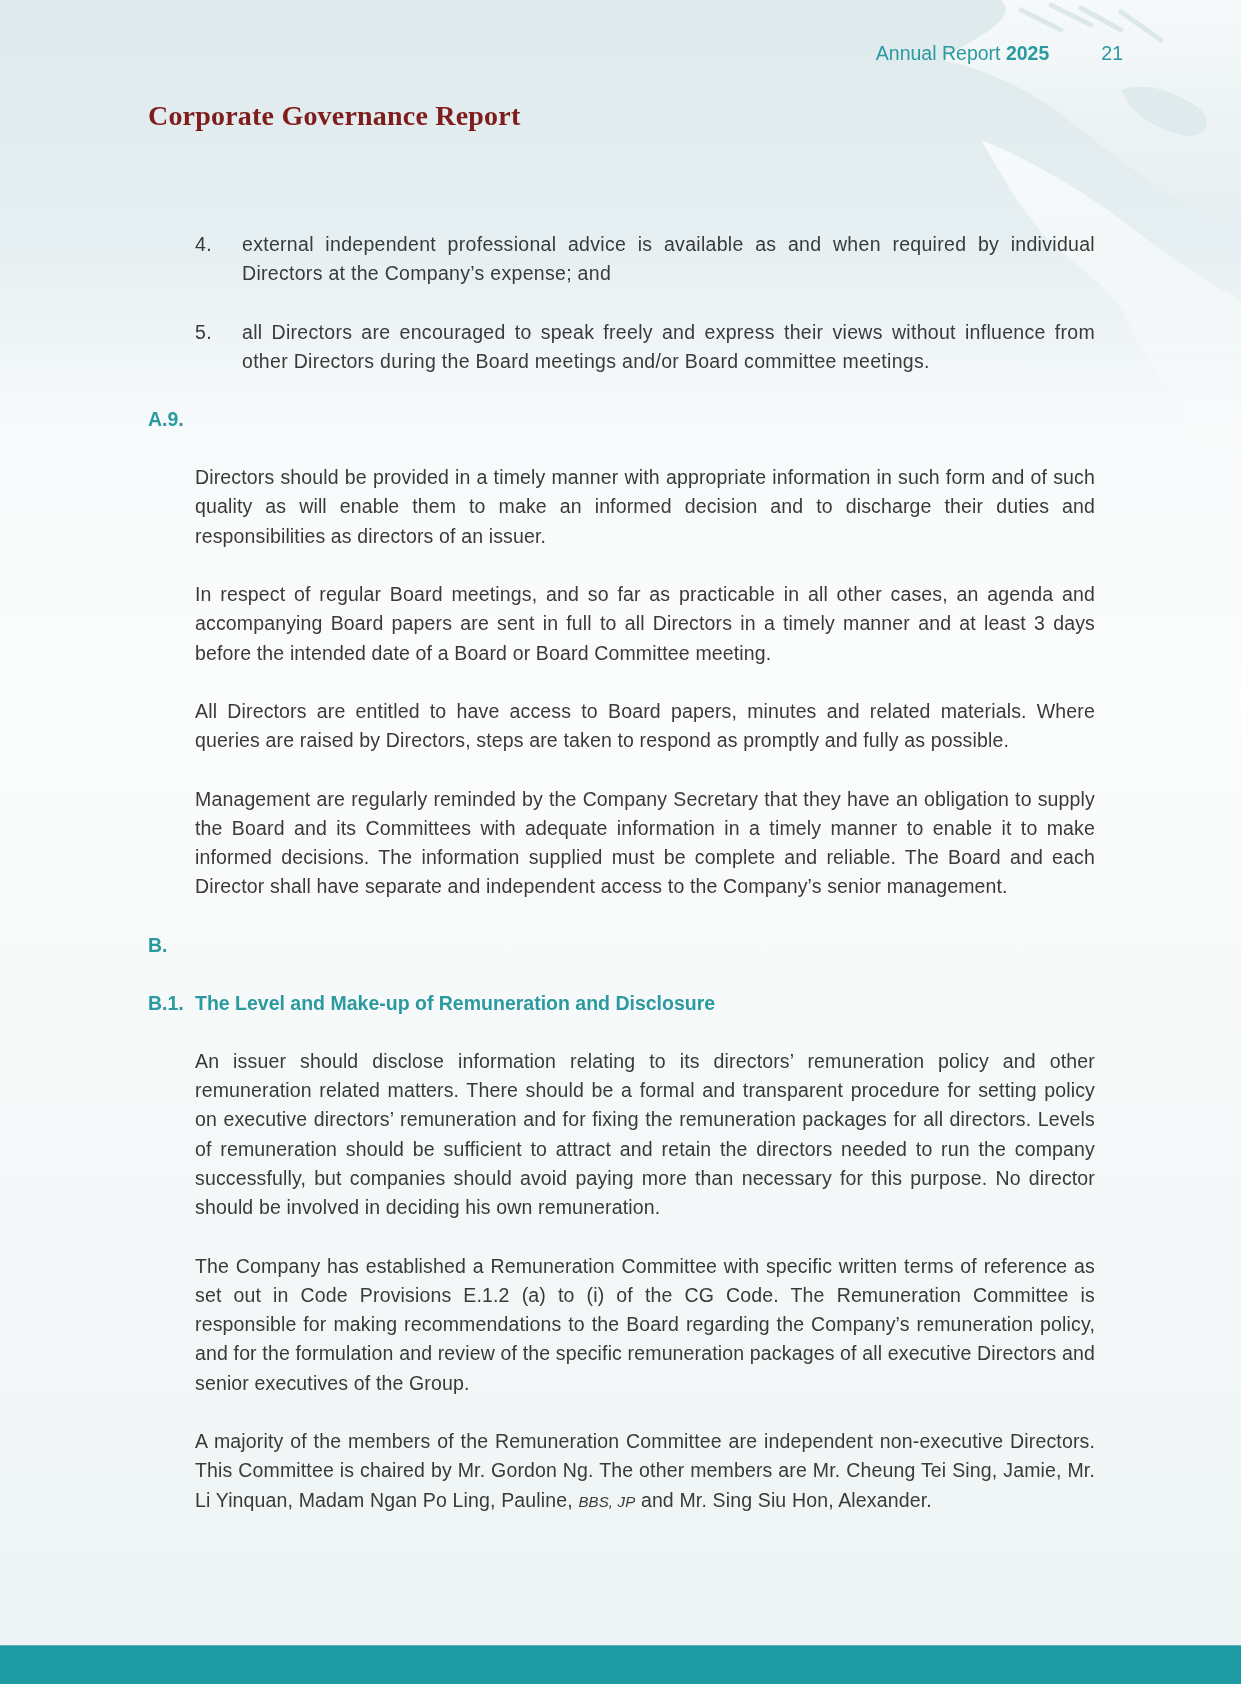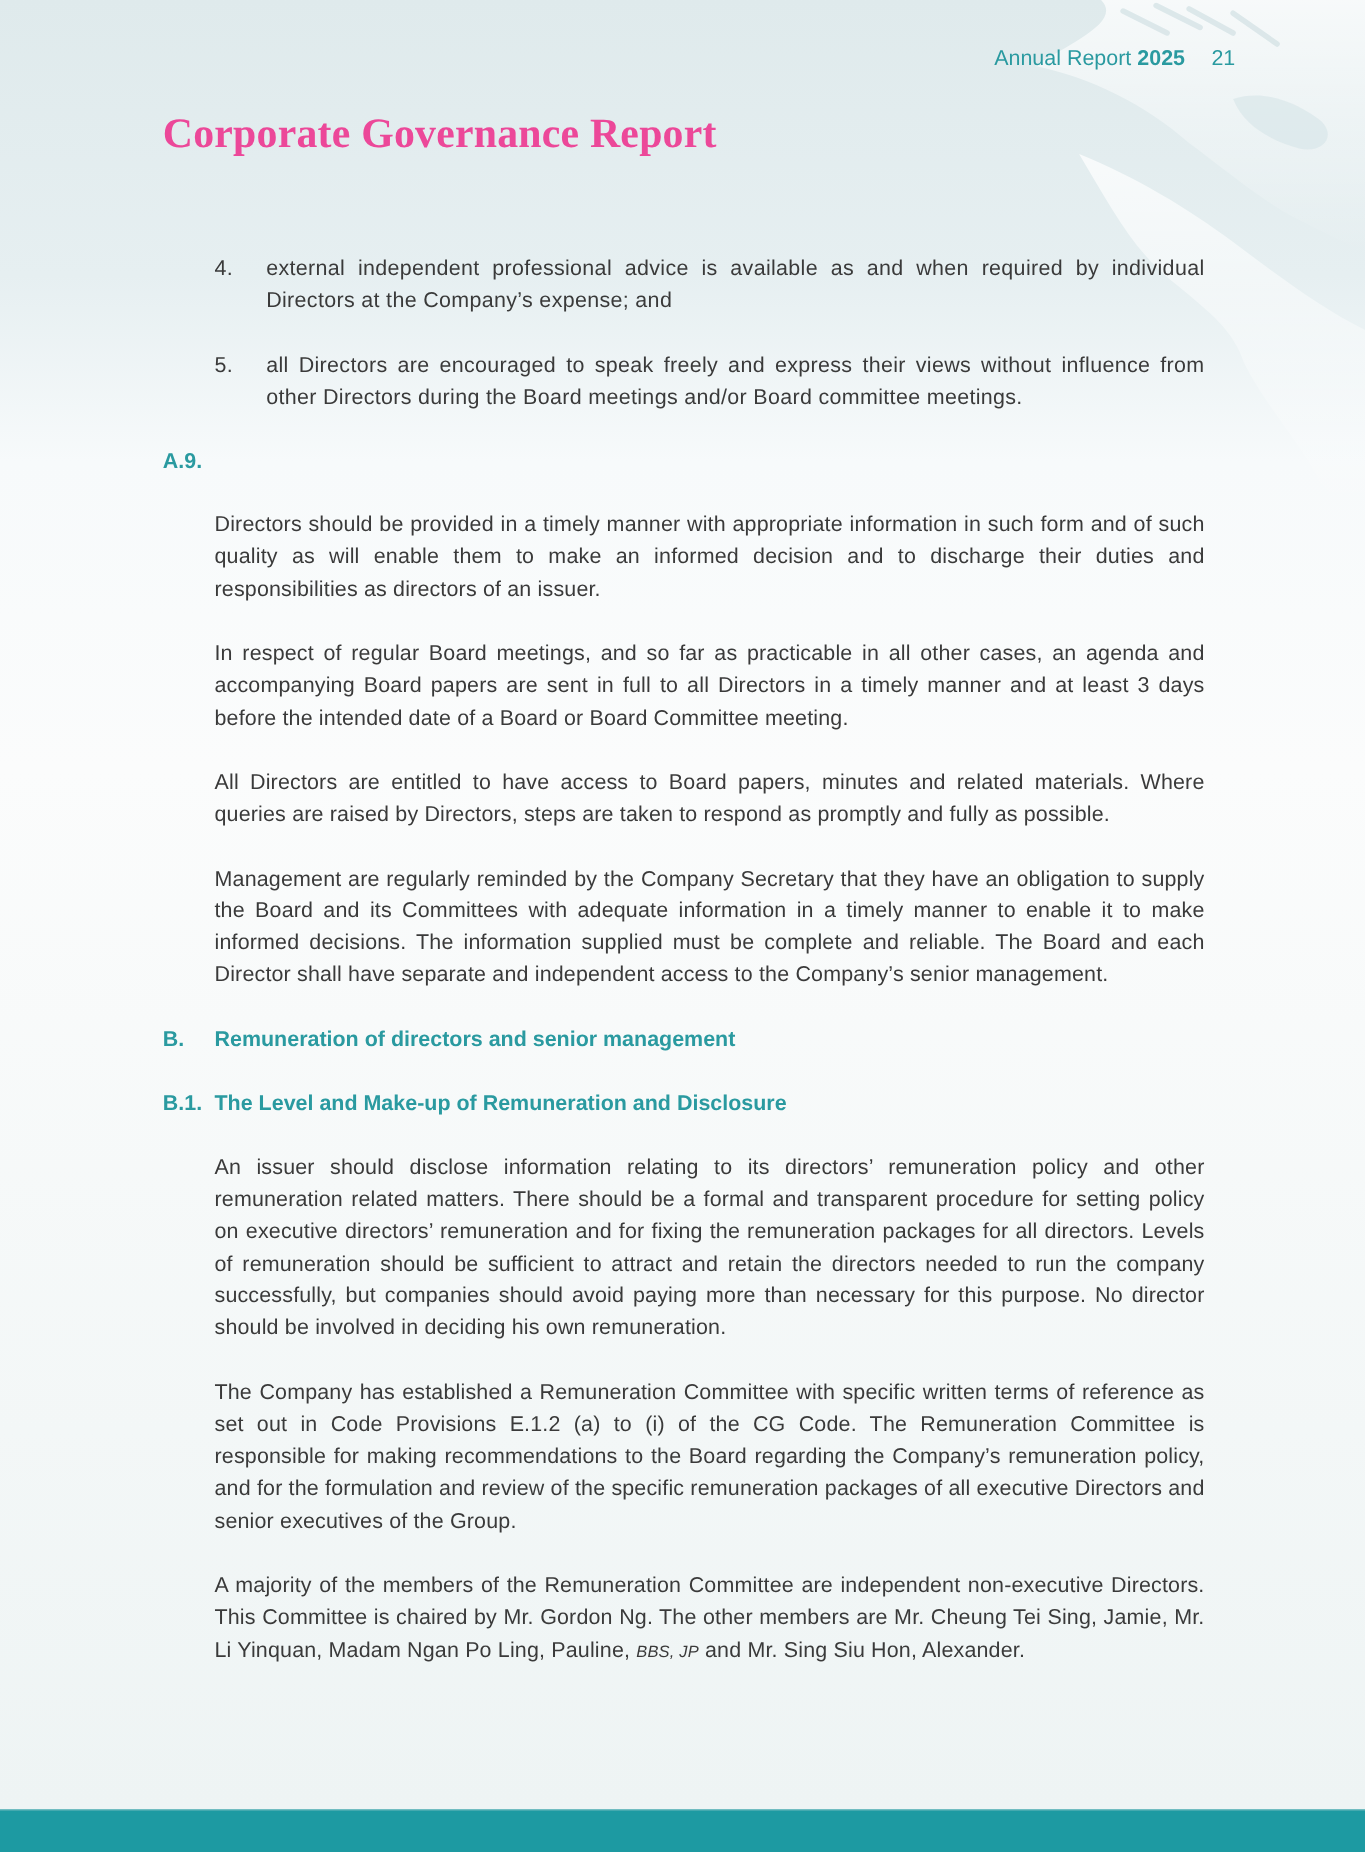--- a/index.html
+++ b/index.html
@@ -17,34 +17,34 @@
       right: 0; top: 0;
       width: 420px; height: 480px;
       pointer-events: none;
     }
     .page-header {
       position: absolute;
       top: 42px;
       right: 118px;
       display: flex;
       align-items: baseline;
-      gap: 24px;
+      gap: 52px;
       color: #2a9aa0;
       font-size: 19.5px;
     }
     .page-header .year { font-weight: bold; }
     .page-title {
       position: absolute;
       left: 148px;
       top: 100px;
       margin: 0;
       font-family: "Liberation Serif", "DejaVu Serif", serif;
       font-weight: bold;
-      font-size: 38px;
-      color: #ec4899;
+      font-size: 28px;
+      color: #7f1d1d;
       letter-spacing: 0.2px;
     }
     .content {
       position: absolute;
       left: 148px;
       top: 230px;
       width: 947px;
     }
     .list-item {
       display: flex;
@@ -124,21 +124,20 @@
   <div class="heading">
     <span class="hnum">A.9.</span>
   </div>
   <p class="para">Directors should be provided in a timely manner with appropriate information in such form and of such quality as will enable them to make an informed decision and to discharge their duties and responsibilities as directors of an issuer.</p>
   <p class="para">In respect of regular Board meetings, and so far as practicable in all other cases, an agenda and accompanying Board papers are sent in full to all Directors in a timely manner and at least 3 days before the intended date of a Board or Board Committee meeting.</p>
   <p class="para">All Directors are entitled to have access to Board papers, minutes and related materials. Where queries are raised by Directors, steps are taken to respond as promptly and fully as possible.</p>
   <p class="para">Management are regularly reminded by the Company Secretary that they have an obligation to supply the Board and its Committees with adequate information in a timely manner to enable it to make informed decisions. The information supplied must be complete and reliable. The Board and each Director shall have separate and independent access to the Company’s senior management.</p>
 
   <div class="heading">
     <span class="hnum">B.</span>
-    <span>Remuneration of directors and senior management</span>
   </div>
 
   <div class="heading">
     <span class="hnum">B.1.</span>
     <span>The Level and Make-up of Remuneration and Disclosure</span>
   </div>
   <p class="para">An issuer should disclose information relating to its directors’ remuneration policy and other remuneration related matters. There should be a formal and transparent procedure for setting policy on executive directors’ remuneration and for fixing the remuneration packages for all directors. Levels of remuneration should be sufficient to attract and retain the directors needed to run the company successfully, but companies should avoid paying more than necessary for this purpose. No director should be involved in deciding his own remuneration.</p>
   <p class="para">The Company has established a Remuneration Committee with specific written terms of reference as set out in Code Provisions E.1.2 (a) to (i) of the CG Code. The Remuneration Committee is responsible for making recommendations to the Board regarding the Company’s remuneration policy, and for the formulation and review of the specific remuneration packages of all executive Directors and senior executives of the Group.</p>
   <p class="para"><span>A majority of the members of the Remuneration Committee are independent non-executive Directors. This Committee is chaired by Mr. Gordon Ng. The other members are Mr. Cheung Tei Sing, Jamie, Mr. Li Yinquan, Madam Ngan Po Ling, Pauline, </span><span class="honor">BBS, JP</span><span> and Mr. Sing Siu Hon, Alexander.</span></p>
 </div>

